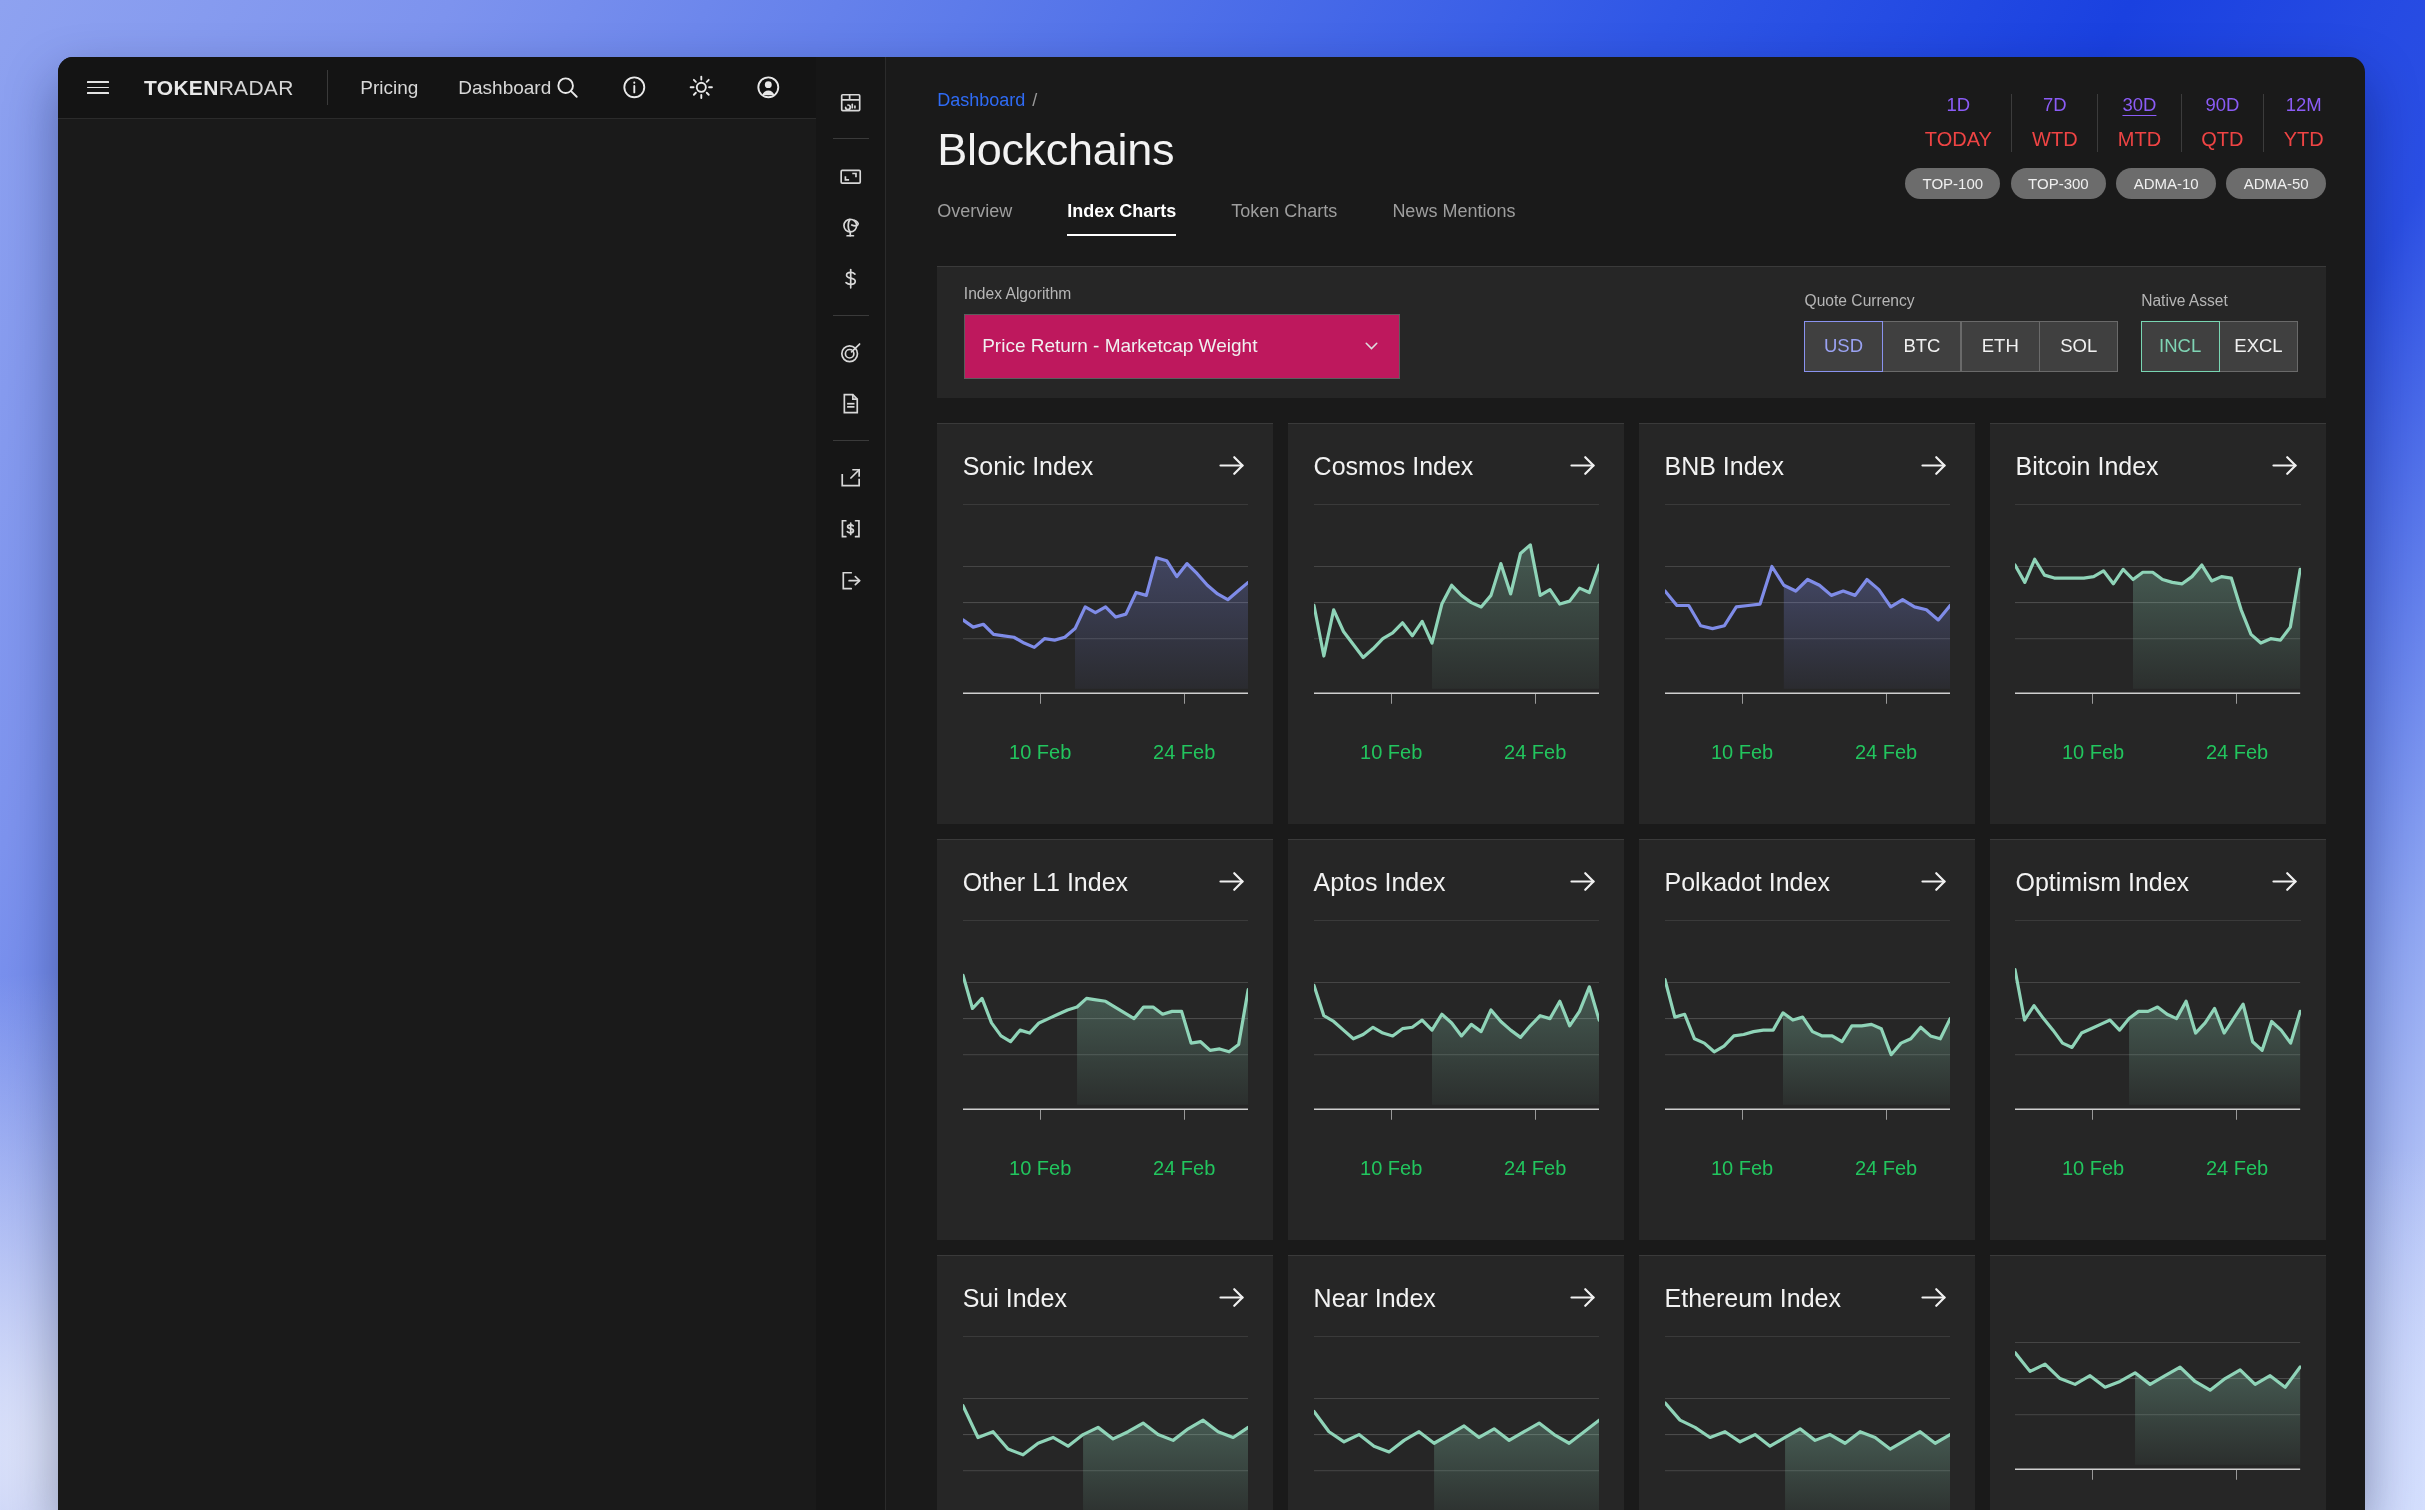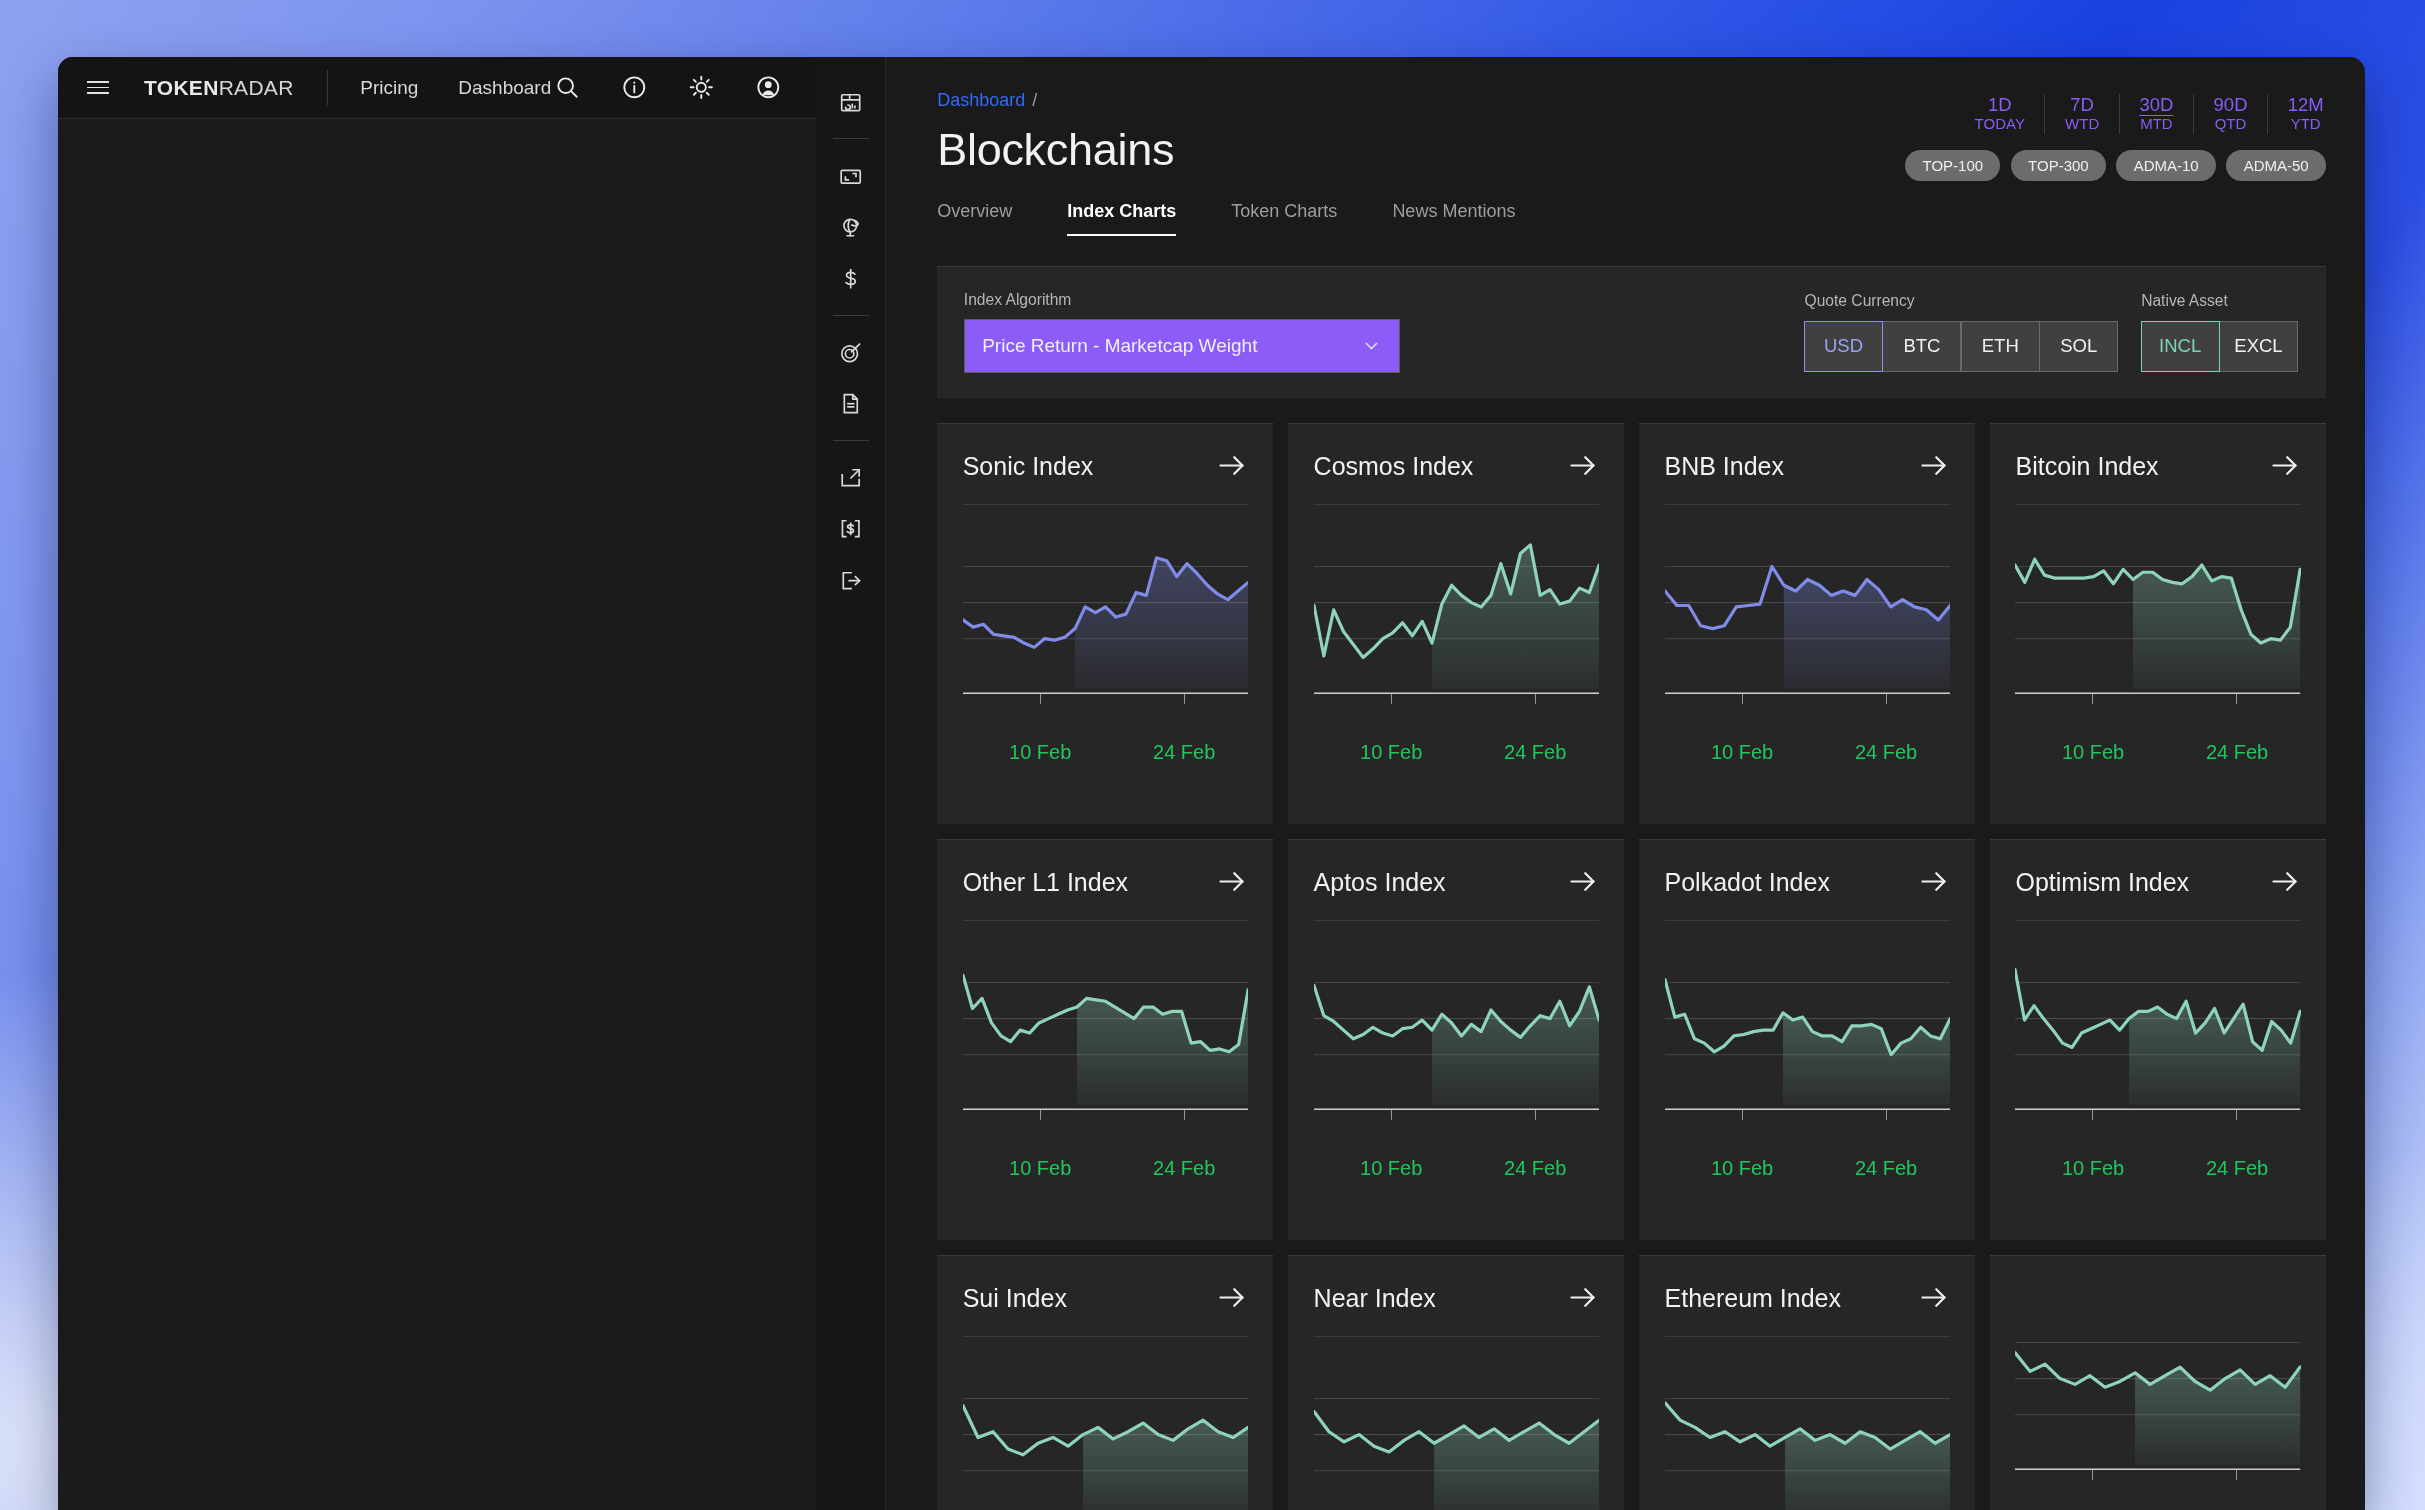--- a/index.html
+++ b/index.html
@@ -73,34 +73,34 @@
   .tabs{ display:flex; gap:55px; margin-top:25.4px; }
   .tab{ font-size:18px; color:#9e9e9e; padding-bottom:11.6px; cursor:pointer; border-bottom:2.3px solid transparent; }
   .tab.active{ color:#ffffff; font-weight:700; border-bottom-color:#ffffff; }
 
   .headright{ margin-left:auto; text-align:right; padding-top:3.5px; }
   .ranges{ display:flex; justify-content:flex-end; }
   .range{ padding:0 19.6px; text-align:center; cursor:pointer; border-right:0.6px solid #3c3c3c; }
   .range:last-child{ border-right:none; padding-right:2.3px; }
   .range .top{ font-size:18.5px; color:#8b5cf6; line-height:1.18; }
   .range.active .top{ text-decoration:underline; text-underline-offset:4px; }
-  .range .bot{ font-size:15px; color:#8b5cf6; line-height:1.22; }
+  .range .bot{ font-size:20px; color:#ef4444; line-height:1.22;margin-top:12px; }
   .pills{ display:flex; justify-content:flex-end; gap:10.4px; margin-top:16px; }
   .pill{ background:#6c6c6c; color:#efefef; font-size:15px; border-radius:577px;
     padding:7px 17.3px; cursor:pointer; white-space:nowrap; }
 
   
   .filterbar{
     margin-top:30px; background:#262626; border-top:0.6px solid #3a3a3a;
     height:132px; display:flex; align-items:center; padding:0 28px 0 26.6px;
   }
   .fgroup{ display:flex; flex-direction:column; }
   .flabel{ font-size:15.6px; color:#b6b6b6; margin-bottom:10.4px; }
   .select{
-    width:436px; height:54px; border:0.6px solid #5c5c5c; background:#8b5cf6;
+    width:436px; height:65px; border:0.6px solid #5c5c5c; background:#be185d;
     display:flex; align-items:center; padding:0 17.3px; cursor:pointer;
   }
   .select .val{ font-size:19px; color:#f0f0f0; }
   .select .chev{ margin-left:auto; }
   .select .chev svg{ width:21px;height:21px; }
   .fright{ margin-left:auto; display:flex; align-items:flex-end; gap:23px; }
   .segs{ display:flex; }
   .seg{ min-width:79px; height:51px; border:0.6px solid #6a6a6a; margin-left:-0.6px;
     display:flex;align-items:center;justify-content:center; font-size:18.5px; color:#f0f0f0;
     background:#404040; cursor:pointer; }

